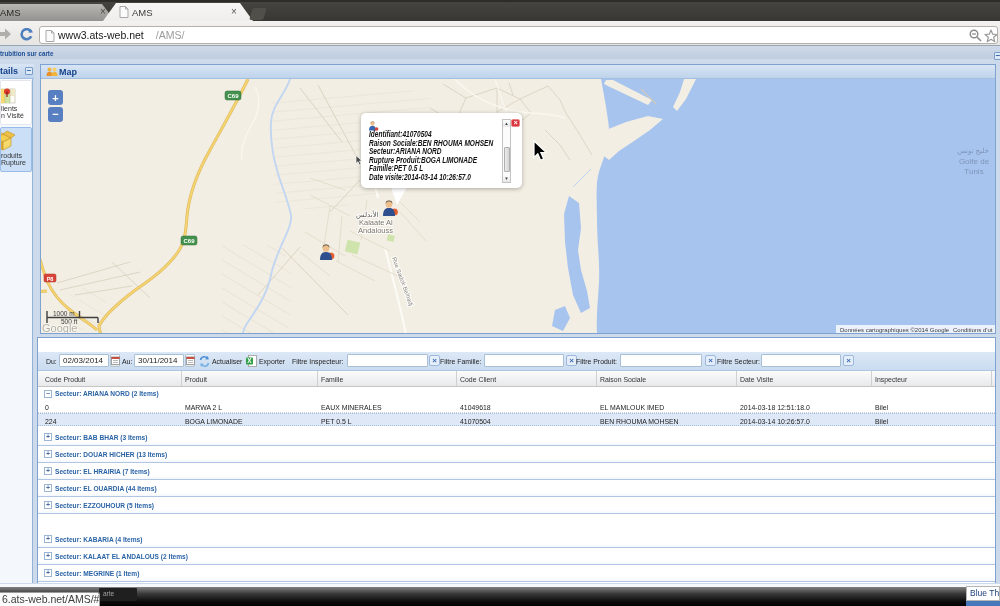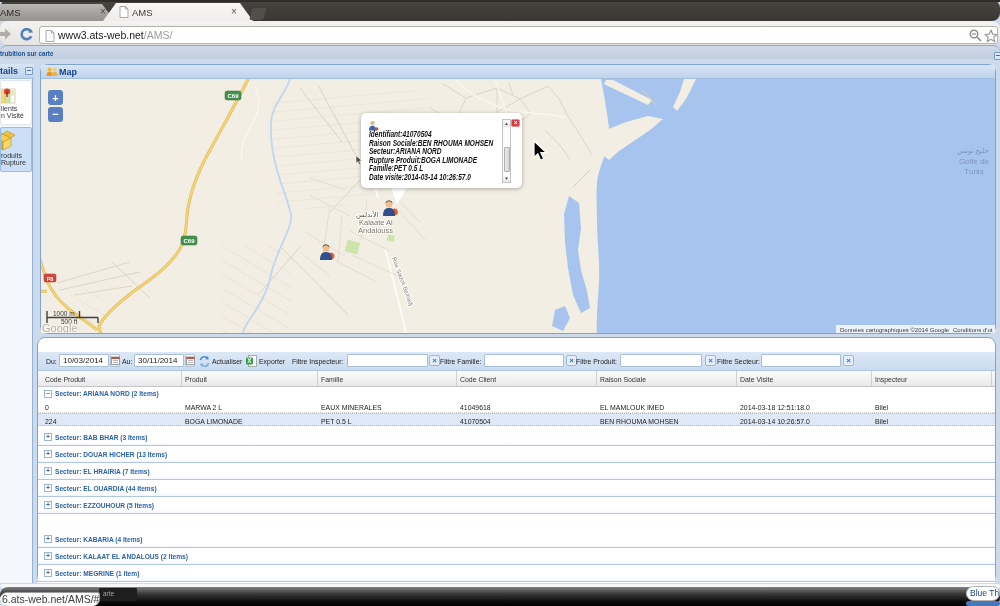--- a/index.html
+++ b/index.html
@@ -1,34 +1,34 @@
 <!DOCTYPE html>
 <html><head>
 <meta charset="utf-8">
 <style>
 * { margin:0; padding:0; box-sizing:border-box; }
 html,body { width:1000px; height:606px; overflow:hidden; font-family:"Liberation Sans", sans-serif; }
-.abs { position:absolute;border-radius:8px; }
+.abs { position:absolute; }
 #stage { position:relative; width:1000px; height:606px; background:#ccdaeb; overflow:hidden; }
 
 
 #tabbar { left:0; top:0; width:1000px; height:21px; background:linear-gradient(#474540,#393733); }
 #tabbar .topline { left:0; top:0; width:1000px; height:2px; background:#2d2c29; position:absolute; }
 #tab1 { position:absolute; left:-10px; top:4px; width:122px; height:17px; background:linear-gradient(#b9b7b3,#94928e); clip-path:polygon(0 0, 112px 0, 125px 100%, 0 100%); border-radius:5px 5px 0 0; }
 #tab1 .t { position:absolute; left:10px; top:3px; font-size:9.5px; color:#2a2a28; }
 #tab1 .x { position:absolute; left:110px; top:2px; font-size:10px; color:#4c4b48; }
 #tab2 { position:absolute; left:103px; top:3px; width:150px; height:18px; background:linear-gradient(#f7f6f4,#efeeec); clip-path:polygon(13px 0, 137px 0, 150px 100%, 0 100%); border-radius:6px 6px 0 0; }
 #tab2 .t { position:absolute; left:29px; top:4px; font-size:9.5px; color:#3b3b39; }
 #tab2 .x { position:absolute; left:128px; top:3px; font-size:10px; color:#5a5955; }
 #newtab { position:absolute; left:251px; top:8px; width:14px; height:11.5px; background:#514f4a; transform:skewX(-16deg); border-radius:2px; }
 
 #addrbar { left:0; top:21px; width:1000px; height:24px; background:linear-gradient(#f3f2f0,#e7e5e2); }
 #urlbox { position:absolute; left:39px; top:4.5px; width:959px; height:18px; background:#fff; border:1px solid #b3b1ad; border-radius:3px; }
 #urltext { position:absolute; left:18px; top:2.5px; font-size:10.5px; line-height:13px; color:#1a1a1a; white-space:nowrap; }
-#urltext .gray { color:#9b9b9b; }
+#urltext .gray { color:#9b9b9b;margin-left:12px; }
 
 #appheader { left:0; top:45px; width:1000px; height:14px; background:linear-gradient(#cfdae8,#bfcddf); border-top:1px solid #97a5b6; }
 #appheader .t { position:absolute; left:0px; top:3px; font-size:8px; font-weight:bold; color:#1d4e94; transform:scale(0.78,1); transform-origin:0 0; }
 
 
 #sidebar { left:0; top:64px; width:34px; height:519px; }
 #sbhead { position:absolute; left:0; top:0; width:34px; height:15px; background:linear-gradient(#d8e5f5,#bed3eb); border-bottom:1px solid #a3bfdf; }
 #sbhead .t { position:absolute; left:0; top:2px; font-size:9px; font-weight:bold; color:#15428b; }
 #sbbody { position:absolute; left:0; top:15px; width:33px; height:504px; background:#f4f7fb; border-right:1px solid #93b2d8; }
 .sbbtn { position:absolute; left:0px; width:32px; height:45px; text-align:left; font-size:7px; color:#333; overflow:hidden; }
@@ -331,21 +331,21 @@
       
       <svg width="16" height="22" style="position:absolute;left:492px;top:61px;" viewBox="0 0 16 22">
         <path d="M1,1 L1,17.5 L4.8,13.8 L7.6,20.2 L10.6,18.8 L7.8,12.6 L13,12.3 Z" fill="#000" stroke="#fff" stroke-width="1.2"></path>
       </svg>
     </div>
   </div>
 
   <div id="clientsPanel" class="abs panel">
     <div id="cltoolbar">
       <span class="tblbl" style="left:8px;">Du:</span>
-      <div class="tbinput" style="left:21px;width:50px;">10/03/2014</div>
+      <div class="tbinput" style="left:21px;width:50px;">02/03/2014</div>
       <div class="calbtn" style="left:72px;"><svg width="9" height="9" viewBox="0 0 9 9">
             <rect x="0.5" y="1" width="8" height="7.5" fill="#fff" stroke="#8a8a8a" stroke-width="0.8"></rect>
             <rect x="0.5" y="1" width="8" height="2" fill="#c94f43"></rect>
             <line x1="2" y1="4.5" x2="7" y2="4.5" stroke="#999" stroke-width="0.7"></line>
             <line x1="2" y1="6.5" x2="7" y2="6.5" stroke="#999" stroke-width="0.7"></line>
           </svg></div>
       <span class="tblbl" style="left:84px;">Au:</span>
       <div class="tbinput" style="left:96px;width:50px;">30/11/2014</div>
       <div class="calbtn" style="left:147px;"><svg width="9" height="9" viewBox="0 0 9 9">
             <rect x="0.5" y="1" width="8" height="7.5" fill="#fff" stroke="#8a8a8a" stroke-width="0.8"></rect>

